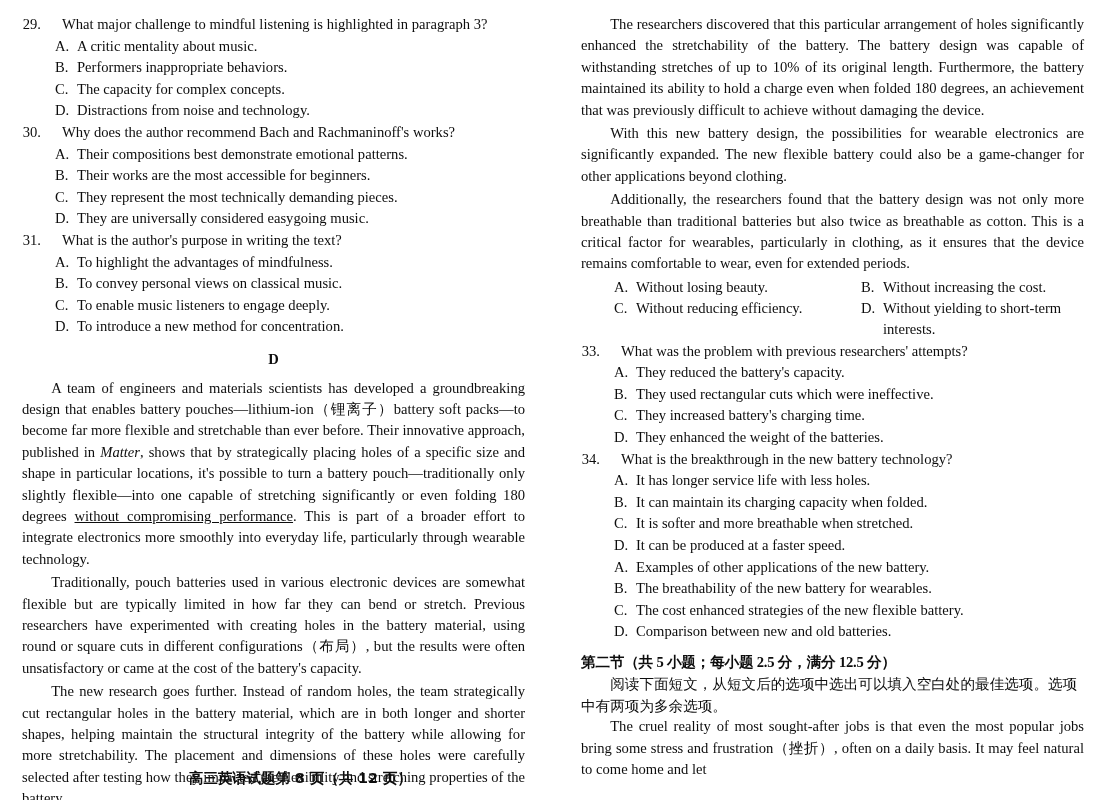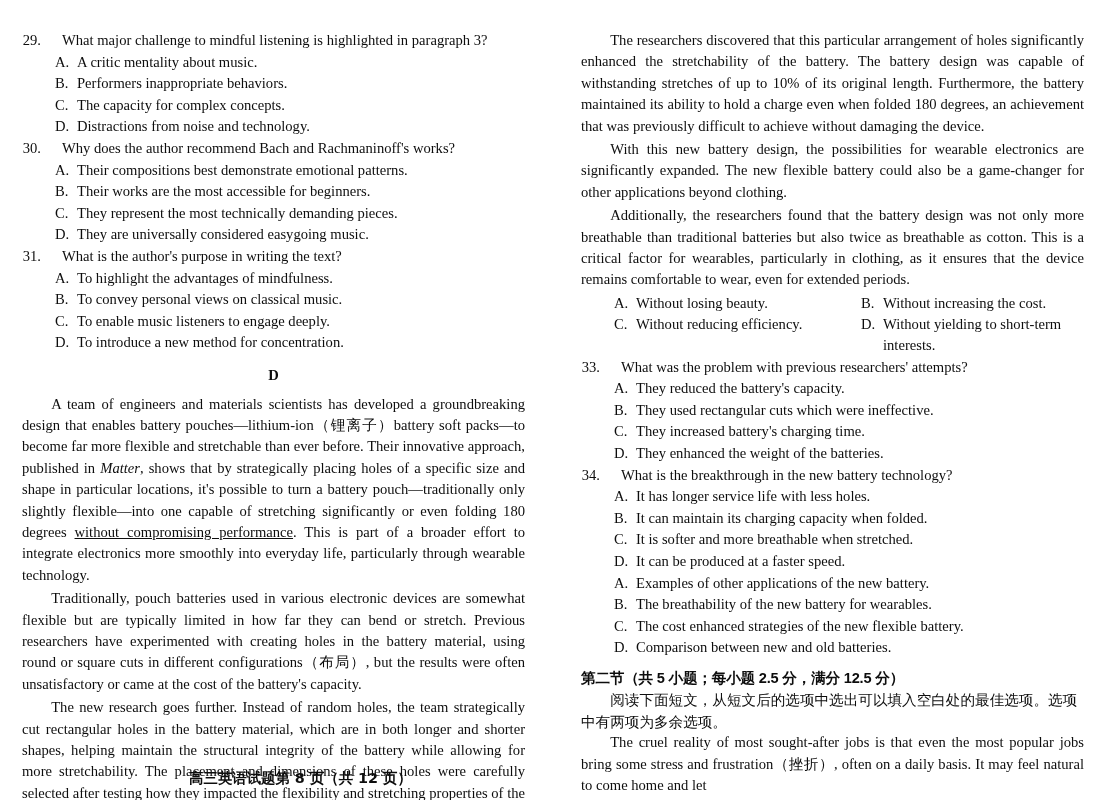--- a/index.html
+++ b/index.html
@@ -13,21 +13,21 @@
     font-family: "Liberation Serif", serif;
     color: #0d0d0d;
     position: relative;
     overflow: hidden;
   }
   .page {
     width: 1106px;
     height: 796px;
     display: flex;
     box-sizing: border-box;
-    padding: 30px 22px 0 22px;
+    padding: 14px 22px 0 22px;
     position: relative;
     border-radius: 28px;
   }
   .col {
     width: 50%;
     box-sizing: border-box;
     position: relative;
   }
   .col-left { padding-right: 28px; }
   .col-right { padding-left: 28px; }
@@ -91,21 +91,21 @@
     text-justify: inter-word;
   }
 
   .italic { font-style: italic; }
   .under { text-decoration: underline; }
 
   .sec-head {
     font-size: 14.6px;
     line-height: 21.4px;
     margin: 10px 0 0 0;
-    font-family: Liberation Sans, sans-serif;
+    font-family: Liberation Serif, serif;
     font-weight: bold;
     letter-spacing: -0.2px;
   }
   .sec-sub {
     font-size: 14.6px;
     line-height: 21.4px;
     margin: 0;
     text-indent: 2em;
     font-family: "DejaVu Sans", sans-serif;
   }

